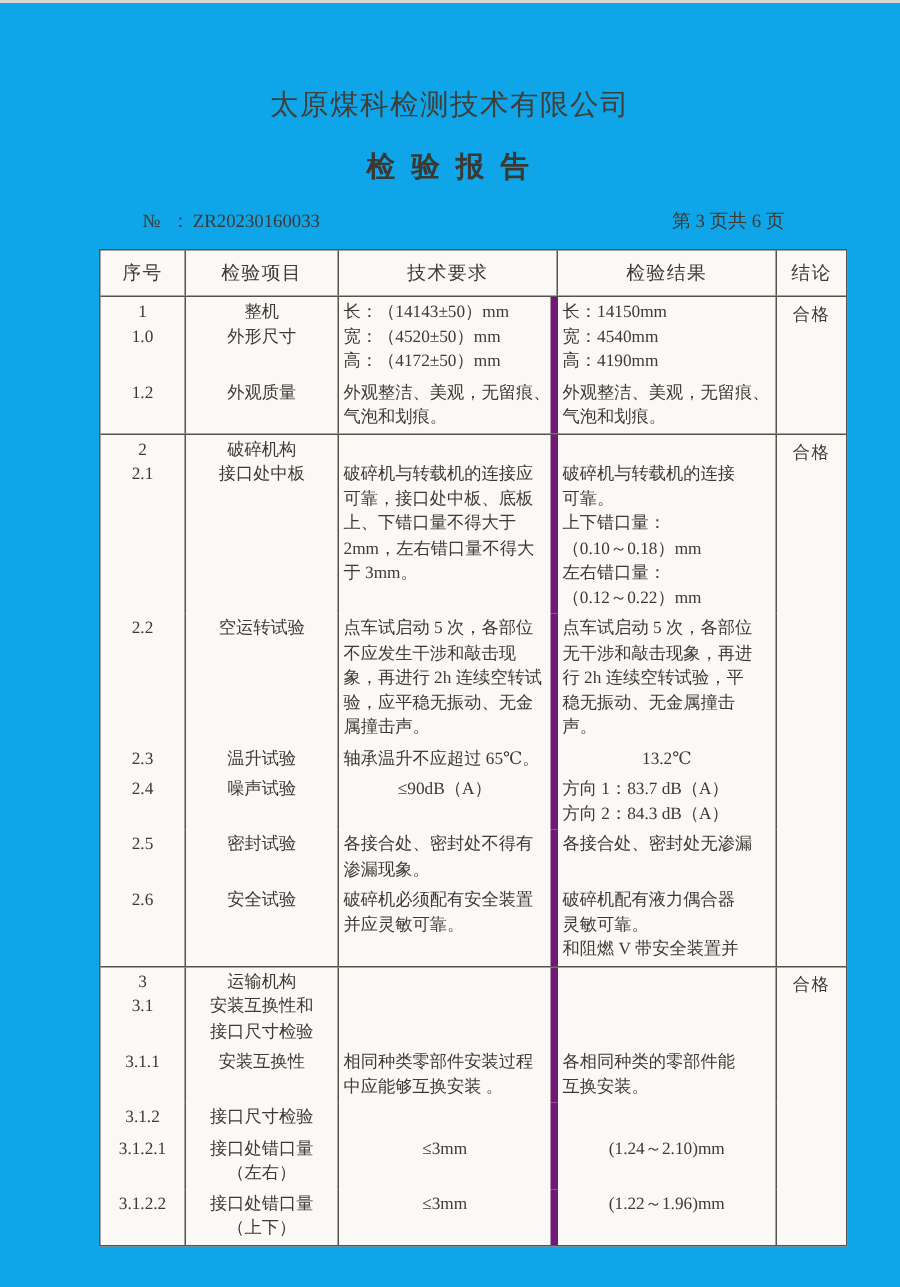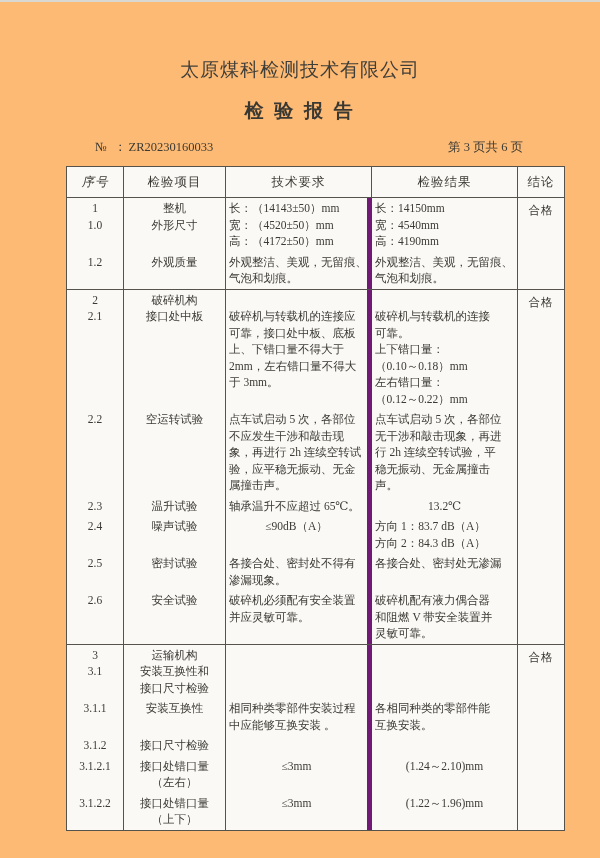--- a/index.html
+++ b/index.html
@@ -2,21 +2,21 @@
 <html><head>
 <meta charset="utf-8">
 <style>
   * { margin: 0; padding: 0; box-sizing: border-box; }
   html, body { background: #e9e7e2; }
   .page {
     position: relative;
     width: 600px;
     height: 858px;
     margin: 0 auto;
-    background: #fdba74;
+    background: #0ea5e9;
     color: #3c3a34;
     font-family: "Liberation Serif", "DejaVu Serif", serif;
     overflow: hidden;
     border-top: 2px solid #dad8d2;
   }
   .company {
     text-align: center;
     padding-top: 55px;
     font-size: 19px;
     letter-spacing: 1px;
@@ -49,21 +49,21 @@
   }
   .thead {
     display: flex;
     border-bottom: 1px solid #55534c;
     height: 31px;
     align-items: center;
     font-size: 12.5px;
     letter-spacing: 1px;
   }
   .thead .hcell { text-align: center; }
-  .c-num  { width: 57px;  border-right: 1px solid #55534c; height: 100%; display: flex; align-items: center; justify-content: center; font-style: italic; }
+  .c-num  { width: 57px;  border-right: 1px solid #55534c; height: 100%; display: flex; align-items: center; justify-content: center; }
   .c-item { width: 102px; border-right: 1px solid #55534c; height: 100%; display: flex; align-items: center; justify-content: center; }
   .c-req  { width: 146px; border-right: 1px solid #55534c; height: 100%; display: flex; align-items: center; justify-content: center; }
   .c-res  { width: 146px; border-right: 1px solid #55534c; height: 100%; display: flex; align-items: center; justify-content: center; }
   .c-concl { flex: 1; height: 100%; display: flex; align-items: center; justify-content: center; }
   .section {
     display: flex;
     border-bottom: 1px solid #55534c;
   }
   .section:last-child { border-bottom: none; }
   .section-rows { display: flex; flex-direction: column; }
@@ -248,22 +248,22 @@
               </div>
               <div class="cell item">
                 <div class="line">安全试验</div>
               </div>
               <div class="cell req">
                 <div class="line">破碎机必须配有安全装置</div>
                 <div class="line">并应灵敏可靠。</div>
               </div>
               <div class="cell res">
                 <div class="line">破碎机配有液力偶合器</div>
+                <div class="line">灵敏可靠。</div>
                 <div class="line">和阻燃 V 带安全装置并</div>
-                <div class="line">灵敏可靠。</div>
               </div>
             </div>
           </div>
           <div class="cell concl">合格</div>
         </div>
         <div class="section">
           <div class="section-rows">
             <div class="subrow">
               <div class="cell num">
                 <div class="line">3</div>

